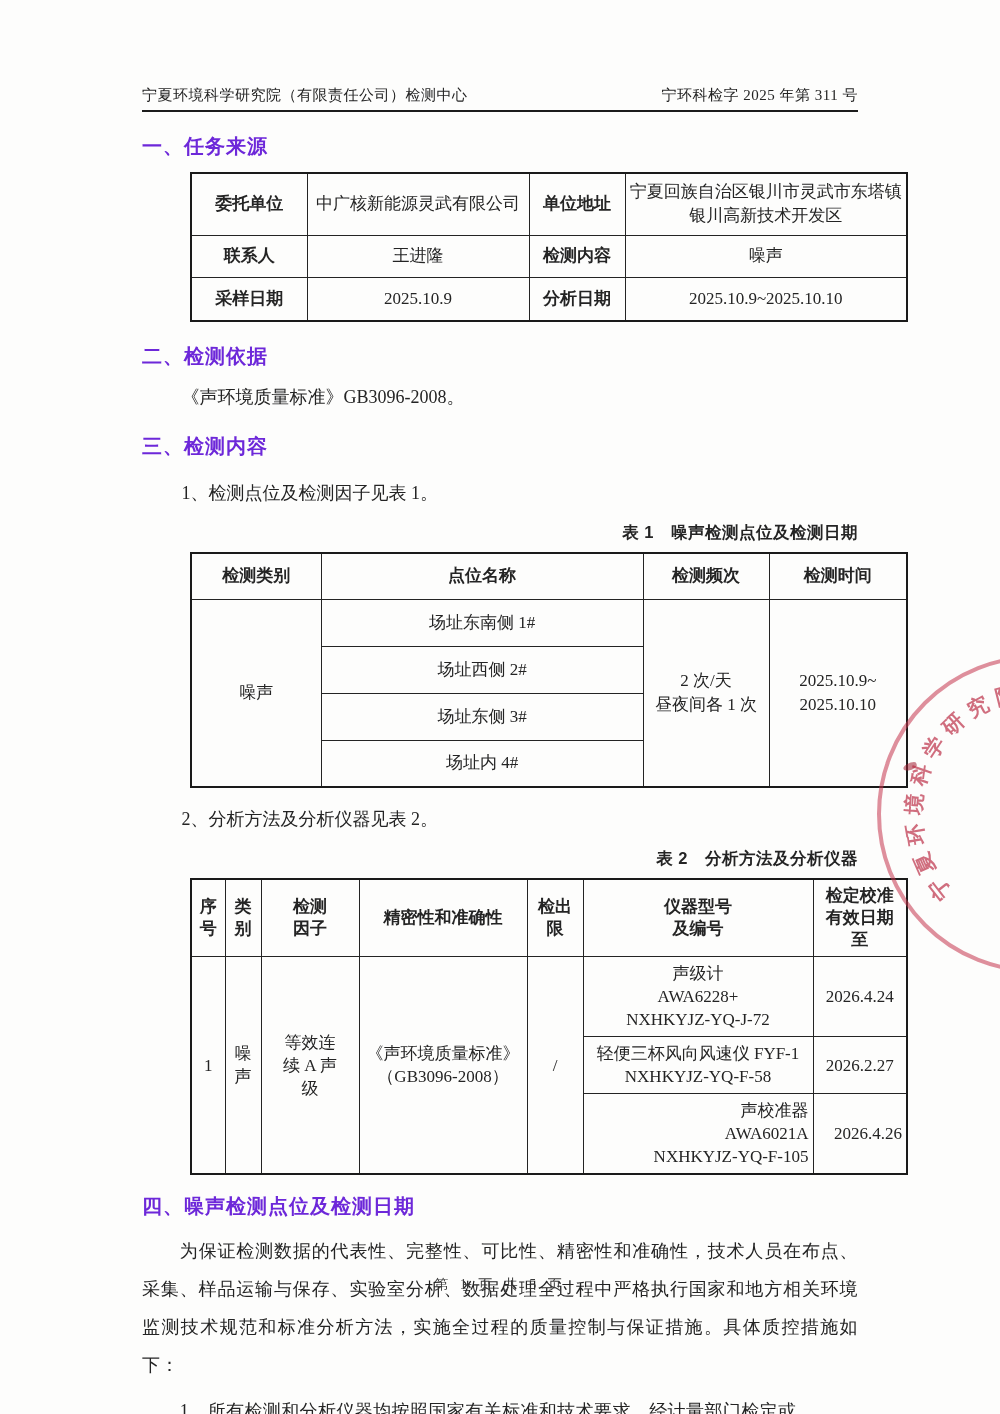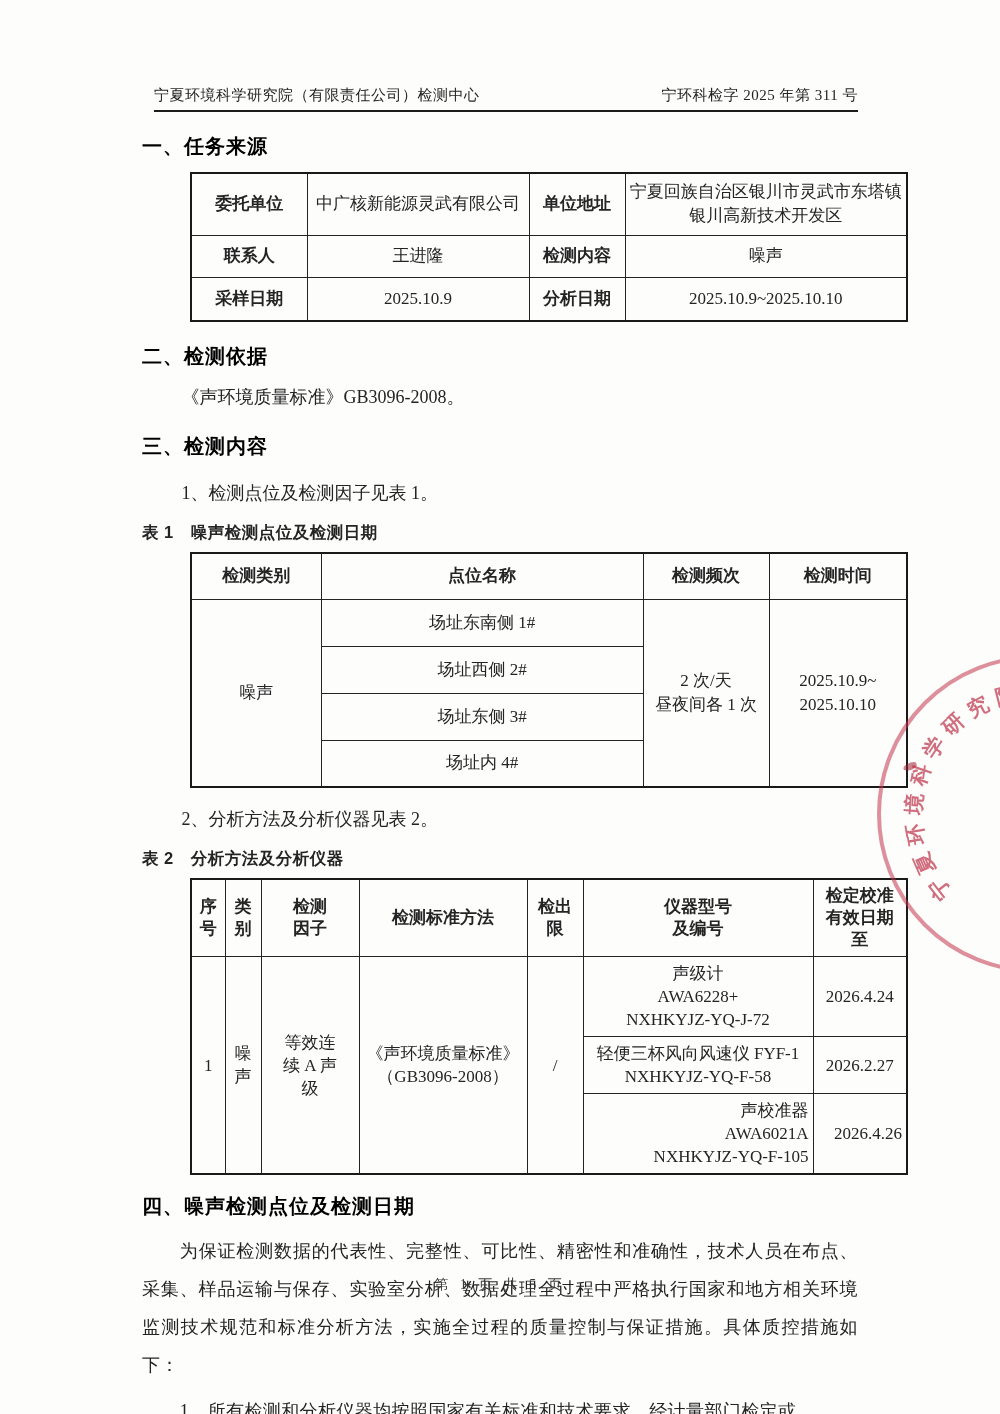--- a/index.html
+++ b/index.html
@@ -24,35 +24,34 @@
   
   .doc-header {
     margin-top: 86px;
     display: flex;
     justify-content: space-between;
     align-items: flex-end;
     font-size: 15px;
     padding-bottom: 5px;
     border-bottom: 2.5px solid #1c1c1c;
     letter-spacing: 0.5px;
-    margin-left: 12px;
   }
   
   h2.sec {
     font-family: "Liberation Sans", "DejaVu Sans", sans-serif;
     font-size: 20px;
     font-weight: 700;
-    color: #000000;
+    color: #6d28d9;
     letter-spacing: 1px;
     margin-top: 21px;
     margin-bottom: 12px;
   }
   .indent-line { text-indent: 2.2em; line-height: 30px; }
   .tbl-caption {
-    text-align: left;
+    text-align: right;
     font-weight: 700;
     font-family: "Liberation Sans", "DejaVu Sans", sans-serif;
     font-size: 16.5px;
     margin: 14px 0 8px 0;
     letter-spacing: 0.5px;
   }
   
   table {
     width: 716px;
     border-collapse: collapse;
@@ -252,21 +251,21 @@
           <col style="width:94px">
         </colgroup>
       <thead>
         <tr>
           <th class="preline">序
 号</th>
           <th class="preline">类
 别</th>
           <th class="preline">检测
 因子</th>
-          <th>检测标准方法</th>
+          <th>精密性和准确性</th>
           <th class="preline">检出
 限</th>
           <th class="preline">仪器型号
 及编号</th>
           <th class="preline">检定校准
 有效日期
 至</th>
         </tr>
       </thead>
       <tbody>

